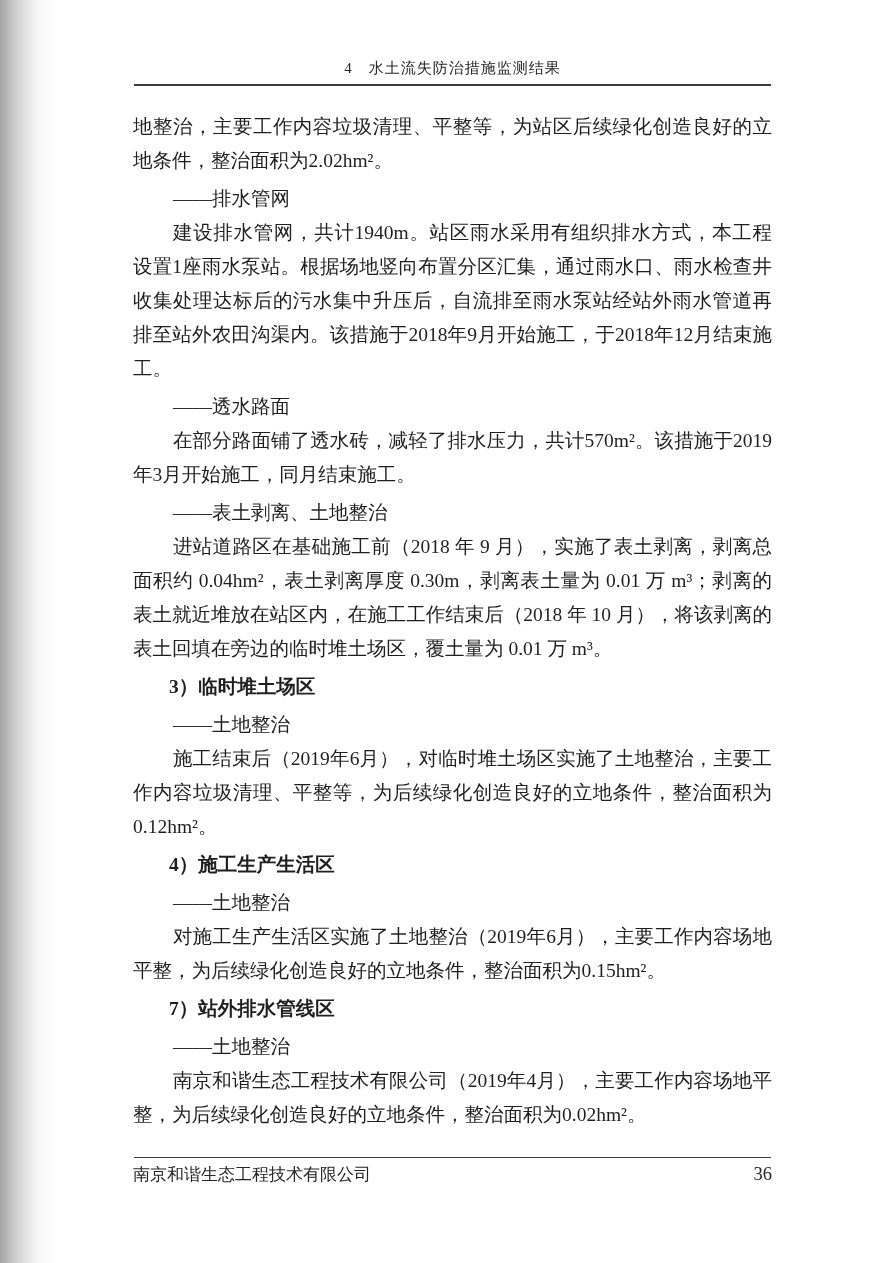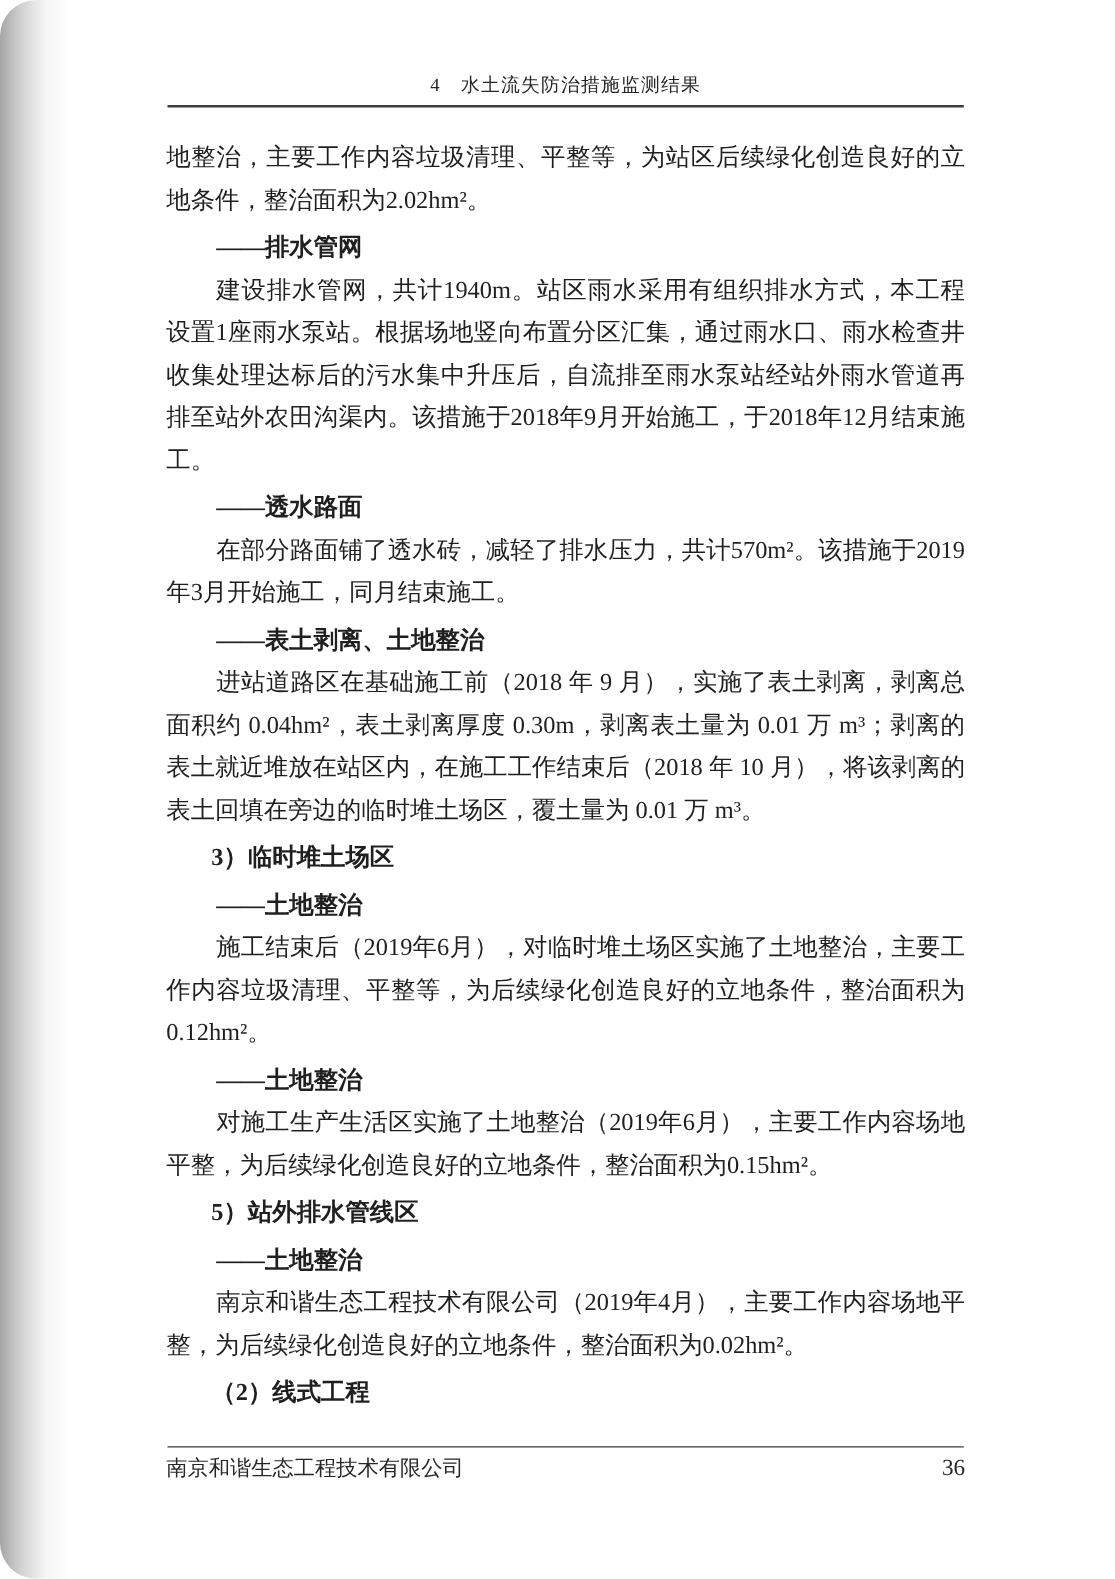--- a/index.html
+++ b/index.html
@@ -3,21 +3,20 @@
 <meta charset="utf-8">
 <style>
   html,body{margin:0;padding:0;background:#ffffff;}
   .page{
     position:relative;
     width:892px;height:1263px;
     background:#ffffff;
     overflow:hidden;
     font-family:"Liberation Serif","DejaVu Serif",serif;
     color:#1f1f1f;
-    border-radius:29px;
   }
   .edge-shadow{
     position:absolute;left:0;top:0;bottom:0;width:58px;
     background:linear-gradient(to right,
       rgba(105,105,105,0.60) 0%,
       rgba(140,140,140,0.38) 30%,
       rgba(200,200,200,0.15) 65%,
       rgba(255,255,255,0) 100%);
     pointer-events:none;
   }
@@ -31,21 +30,21 @@
     border-top:2px solid #3d3d3d;
   }
   .doc-body{
     position:absolute;top:110px;left:133px;width:639px;
     font-size:19.5px;line-height:34px;
     text-align:justify;text-justify:inter-ideograph;
   }
   .doc-body .blk{margin:0;}
   .p-indent{text-indent:2.05em;}
   .p-cont{text-indent:0;}
-  .h-dash{font-weight:bold;text-indent:2.05em;margin-top:4px !important;}
+  .h-dash{font-weight:normal;text-indent:2.05em;margin-top:4px !important;}
   .h-num{font-weight:bold;text-indent:1.85em;margin-top:4px !important;}
   .footer-rule{
     position:absolute;top:1157px;left:134px;width:637px;height:0;
     border-top:1.5px solid #3d3d3d;
   }
   .footer{
     position:absolute;top:1163px;left:133px;width:639px;
     display:flex;justify-content:space-between;align-items:baseline;
     font-size:17px;color:#262626;text-align:right;
   }
@@ -65,26 +64,26 @@
     <div class="blk p-cont">地整治，主要工作内容垃圾清理、平整等，为站区后续绿化创造良好的立地条件，整治面积为2.02hm²。</div>
     <div class="blk h-dash">——排水管网</div>
     <div class="blk p-indent">建设排水管网，共计1940m。站区雨水采用有组织排水方式，本工程设置1座雨水泵站。根据场地竖向布置分区汇集，通过雨水口、雨水检查井收集处理达标后的污水集中升压后，自流排至雨水泵站经站外雨水管道再排至站外农田沟渠内。该措施于2018年9月开始施工，于2018年12月结束施工。</div>
     <div class="blk h-dash">——透水路面</div>
     <div class="blk p-indent">在部分路面铺了透水砖，减轻了排水压力，共计570m²。该措施于2019年3月开始施工，同月结束施工。</div>
     <div class="blk h-dash">——表土剥离、土地整治</div>
     <div class="blk p-indent">进站道路区在基础施工前（2018 年 9 月），实施了表土剥离，剥离总面积约 0.04hm²，表土剥离厚度 0.30m，剥离表土量为 0.01 万 m³；剥离的表土就近堆放在站区内，在施工工作结束后（2018 年 10 月），将该剥离的表土回填在旁边的临时堆土场区，覆土量为 0.01 万 m³。</div>
     <div class="blk h-num">3）临时堆土场区</div>
     <div class="blk h-dash">——土地整治</div>
     <div class="blk p-indent">施工结束后（2019年6月），对临时堆土场区实施了土地整治，主要工作内容垃圾清理、平整等，为后续绿化创造良好的立地条件，整治面积为0.12hm²。</div>
+    <div class="blk h-num">4）施工生产生活区</div>
     <div class="blk h-dash">——土地整治</div>
     <div class="blk p-indent">对施工生产生活区实施了土地整治（2019年6月），主要工作内容场地平整，为后续绿化创造良好的立地条件，整治面积为0.15hm²。</div>
-    <div class="blk h-num">5）站外排水管线区</div>
+    <div class="blk h-num">7）站外排水管线区</div>
     <div class="blk h-dash">——土地整治</div>
     <div class="blk p-indent">南京和谐生态工程技术有限公司（2019年4月），主要工作内容场地平整，为后续绿化创造良好的立地条件，整治面积为0.02hm²。</div>
-    <div class="blk h-num">（2）线式工程</div>
   </div>
 
   <div class="footer-rule"></div>
   <div class="footer">
     <span class="company-name">南京和谐生态工程技术有限公司</span>
     <span class="page-number">36</span>
   </div>
 
 </div>
 

